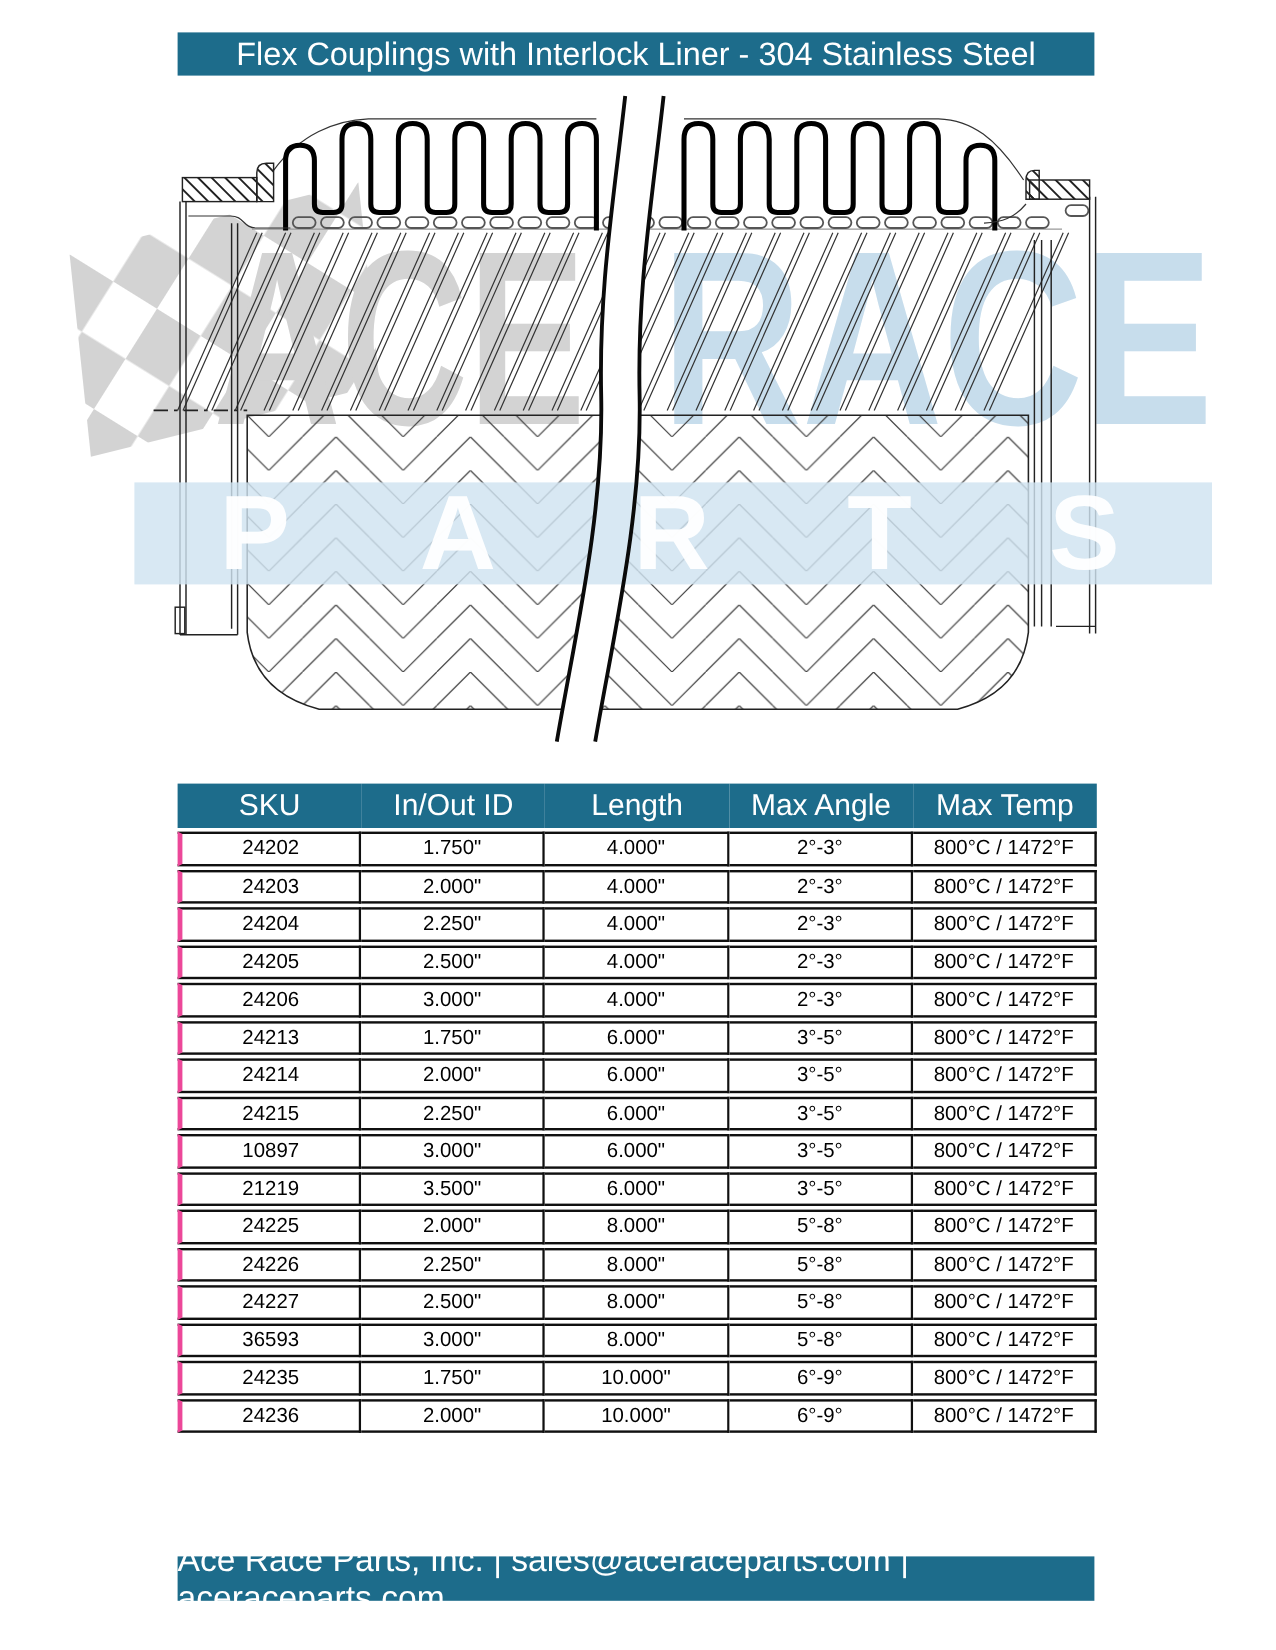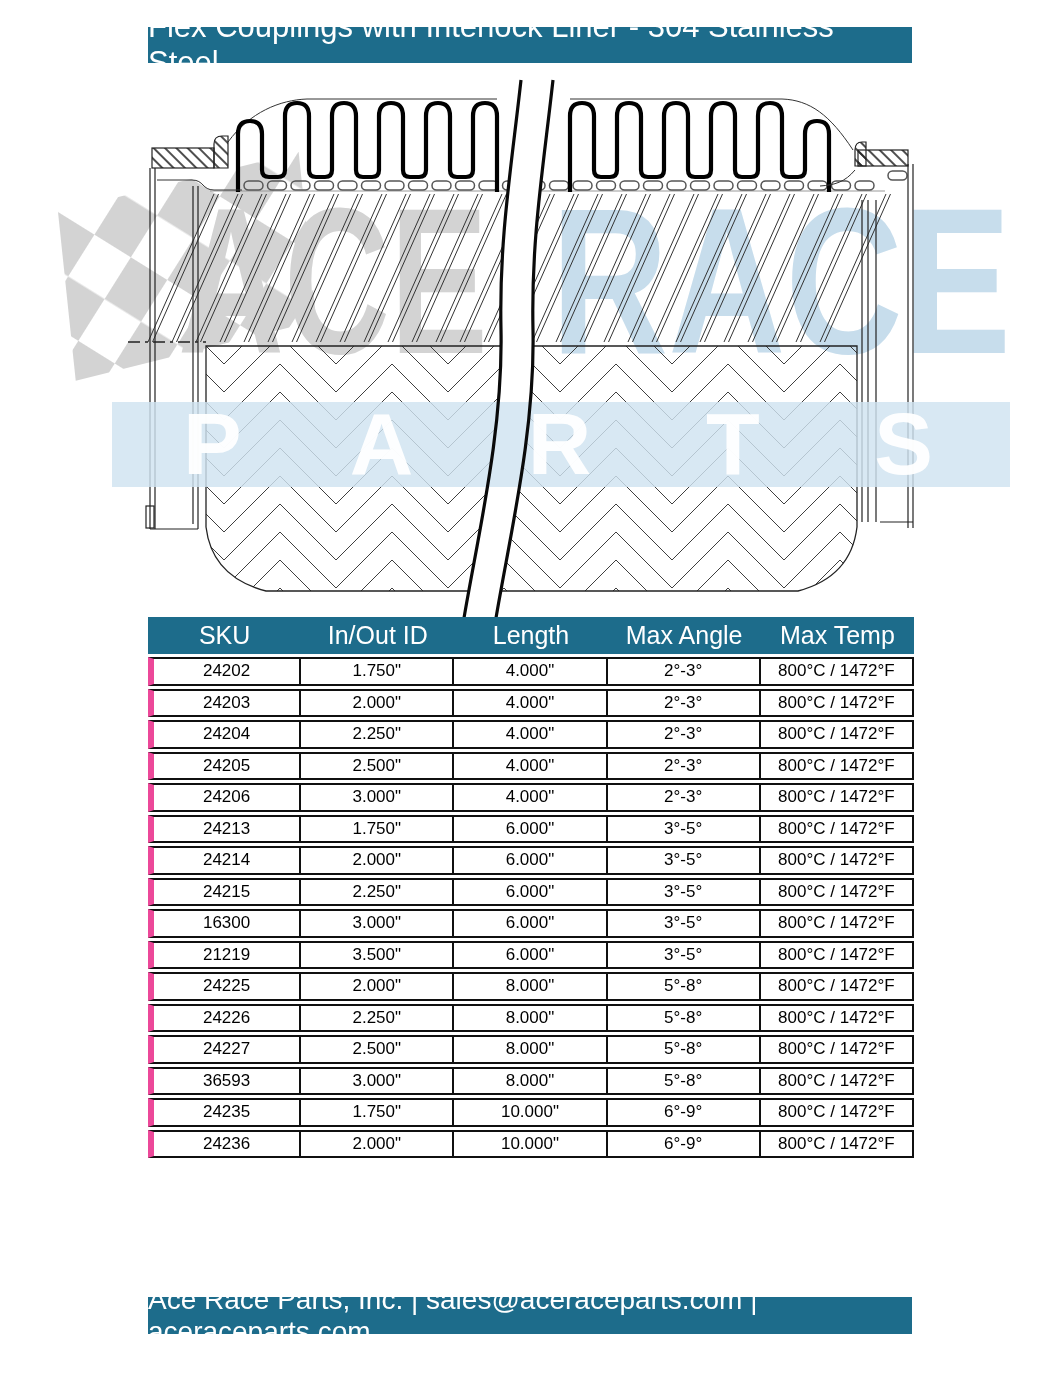--- a/index.html
+++ b/index.html
@@ -1,30 +1,30 @@
 <!DOCTYPE html>
 <html style="--teal: #1d6c8b; --wm-gray: #d3d3d3; --wm-blue: #c7ddec; --band: #d0e3f0;"><head>
 <meta charset="utf-8">
 <style>
   html,body{margin:0;padding:0;background:#fff;}
   .page{position:relative;width:1063px;height:1375px;background:#fff;overflow:hidden;
         font-family:"Liberation Sans",sans-serif;}
   .bar{position:absolute;left:148px;width:764px;background:var(--teal);color:#fff;
        display:flex;align-items:center;justify-content:center;}
-  .title-bar{top:27px;height:36px;font-size:31px;}
+  .title-bar{top:27px;height:36px;font-size:27px;text-align:center;}
   .footer-bar{top:1297px;height:37px;font-size:28px;}
   .drawing{position:absolute;left:0;top:0;}
-  table.spec{position:absolute;left:148px;top:614px;width:766px;table-layout:fixed;
+  table.spec{position:absolute;left:148px;top:650px;width:766px;table-layout:fixed;
              border-collapse:separate;border-spacing:0 3px;}
   table.spec th{background:var(--teal);color:#fff;font-weight:400;font-size:25px;
                 height:37px;padding:0;white-space:nowrap;}
   table.spec td{border:2px solid #101010;border-left:none;text-align:center;
                 height:24.5px;padding:0;font-size:17px;color:#000;background:#fff;
                 white-space:nowrap;}
-  table.spec td:first-child{border-left:6px solid #ec4899;}
+  table.spec td:first-child{border-left:4px solid #ec4899;}
 </style>
 </head>
 <body>
 
 <div class="page">
 
   <div class="bar title-bar">
     <span>Flex Couplings with Interlock Liner - 304 Stainless Steel</span>
   </div>
 
@@ -215,21 +215,21 @@
           <td>800°C / 1472°F</td>
         </tr>
         <tr>
           <td>24215</td>
           <td>2.250"</td>
           <td>6.000"</td>
           <td>3°-5°</td>
           <td>800°C / 1472°F</td>
         </tr>
         <tr>
-          <td>16300</td>
+          <td>10897</td>
           <td>3.000"</td>
           <td>6.000"</td>
           <td>3°-5°</td>
           <td>800°C / 1472°F</td>
         </tr>
         <tr>
           <td>21219</td>
           <td>3.500"</td>
           <td>6.000"</td>
           <td>3°-5°</td>

